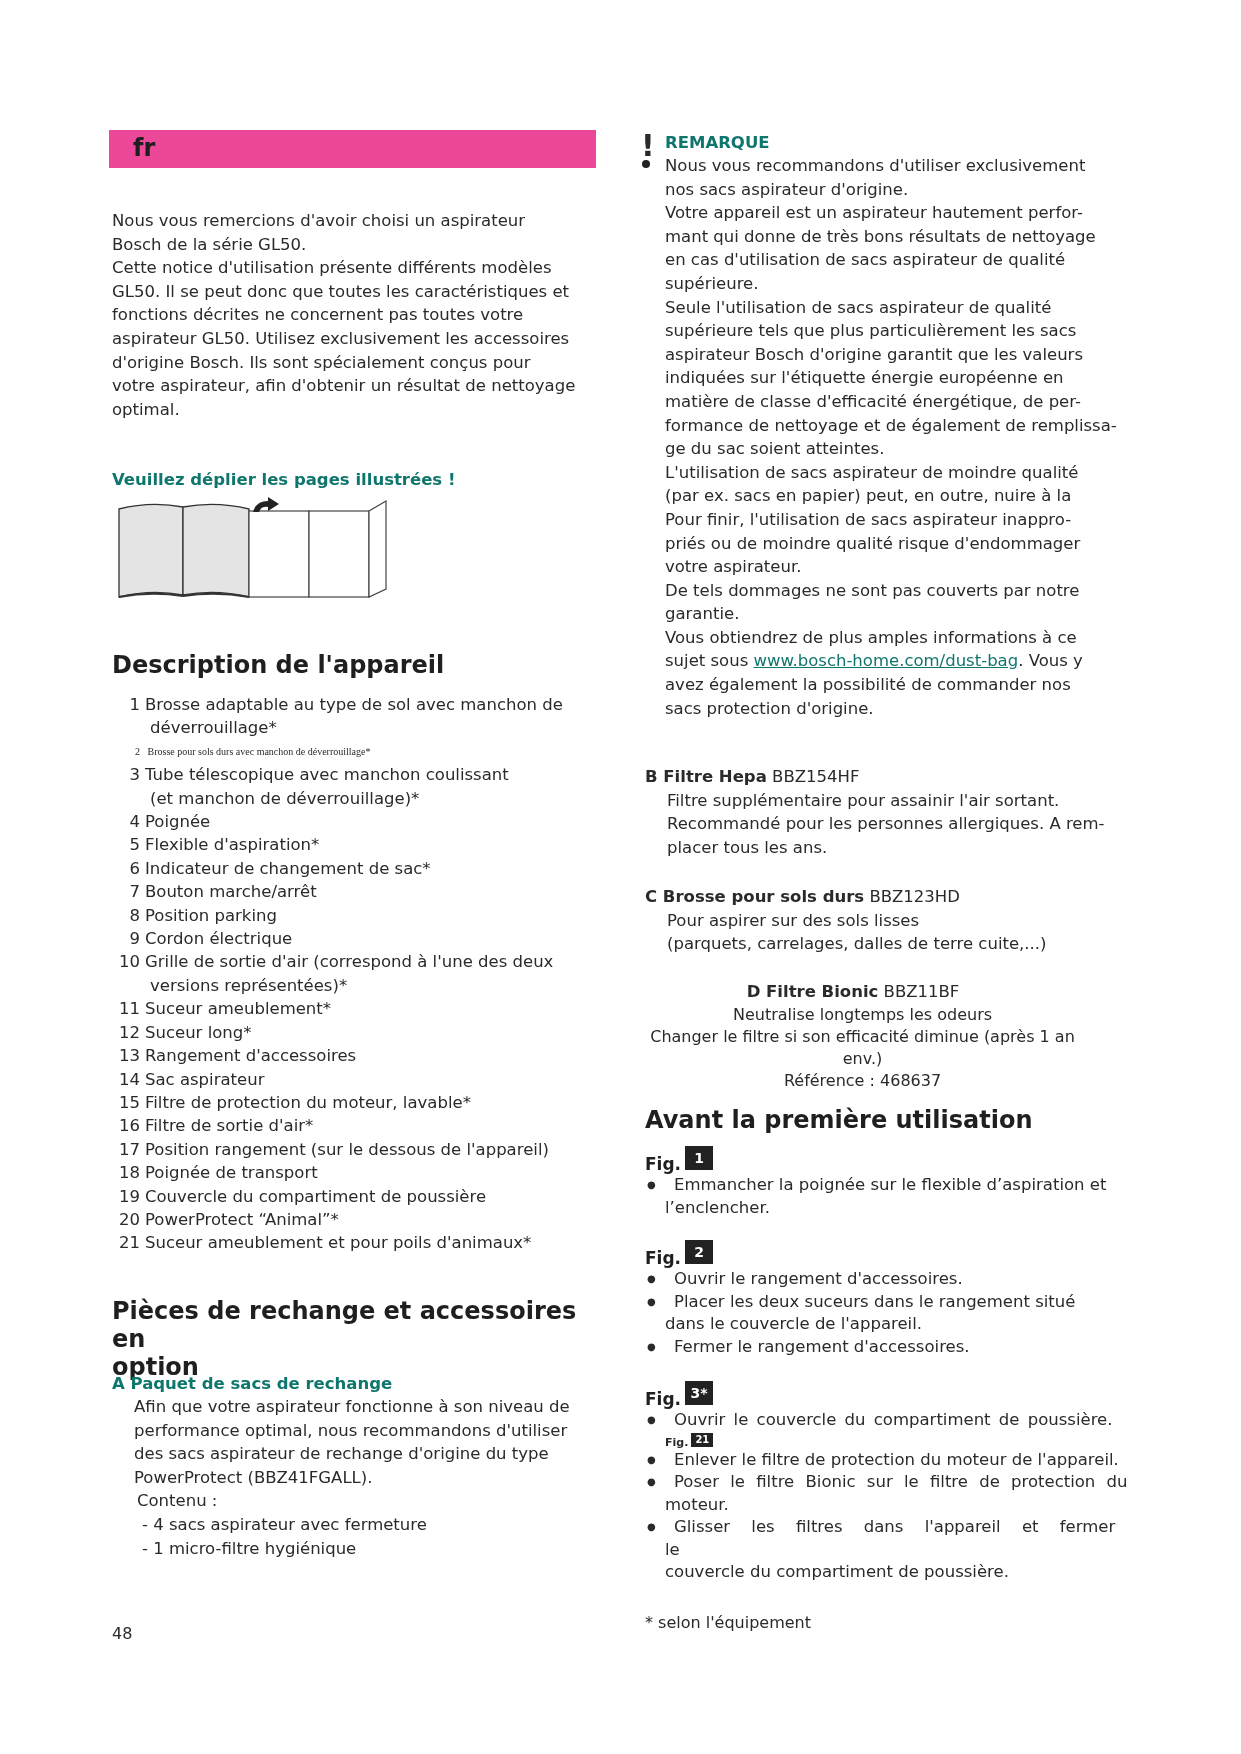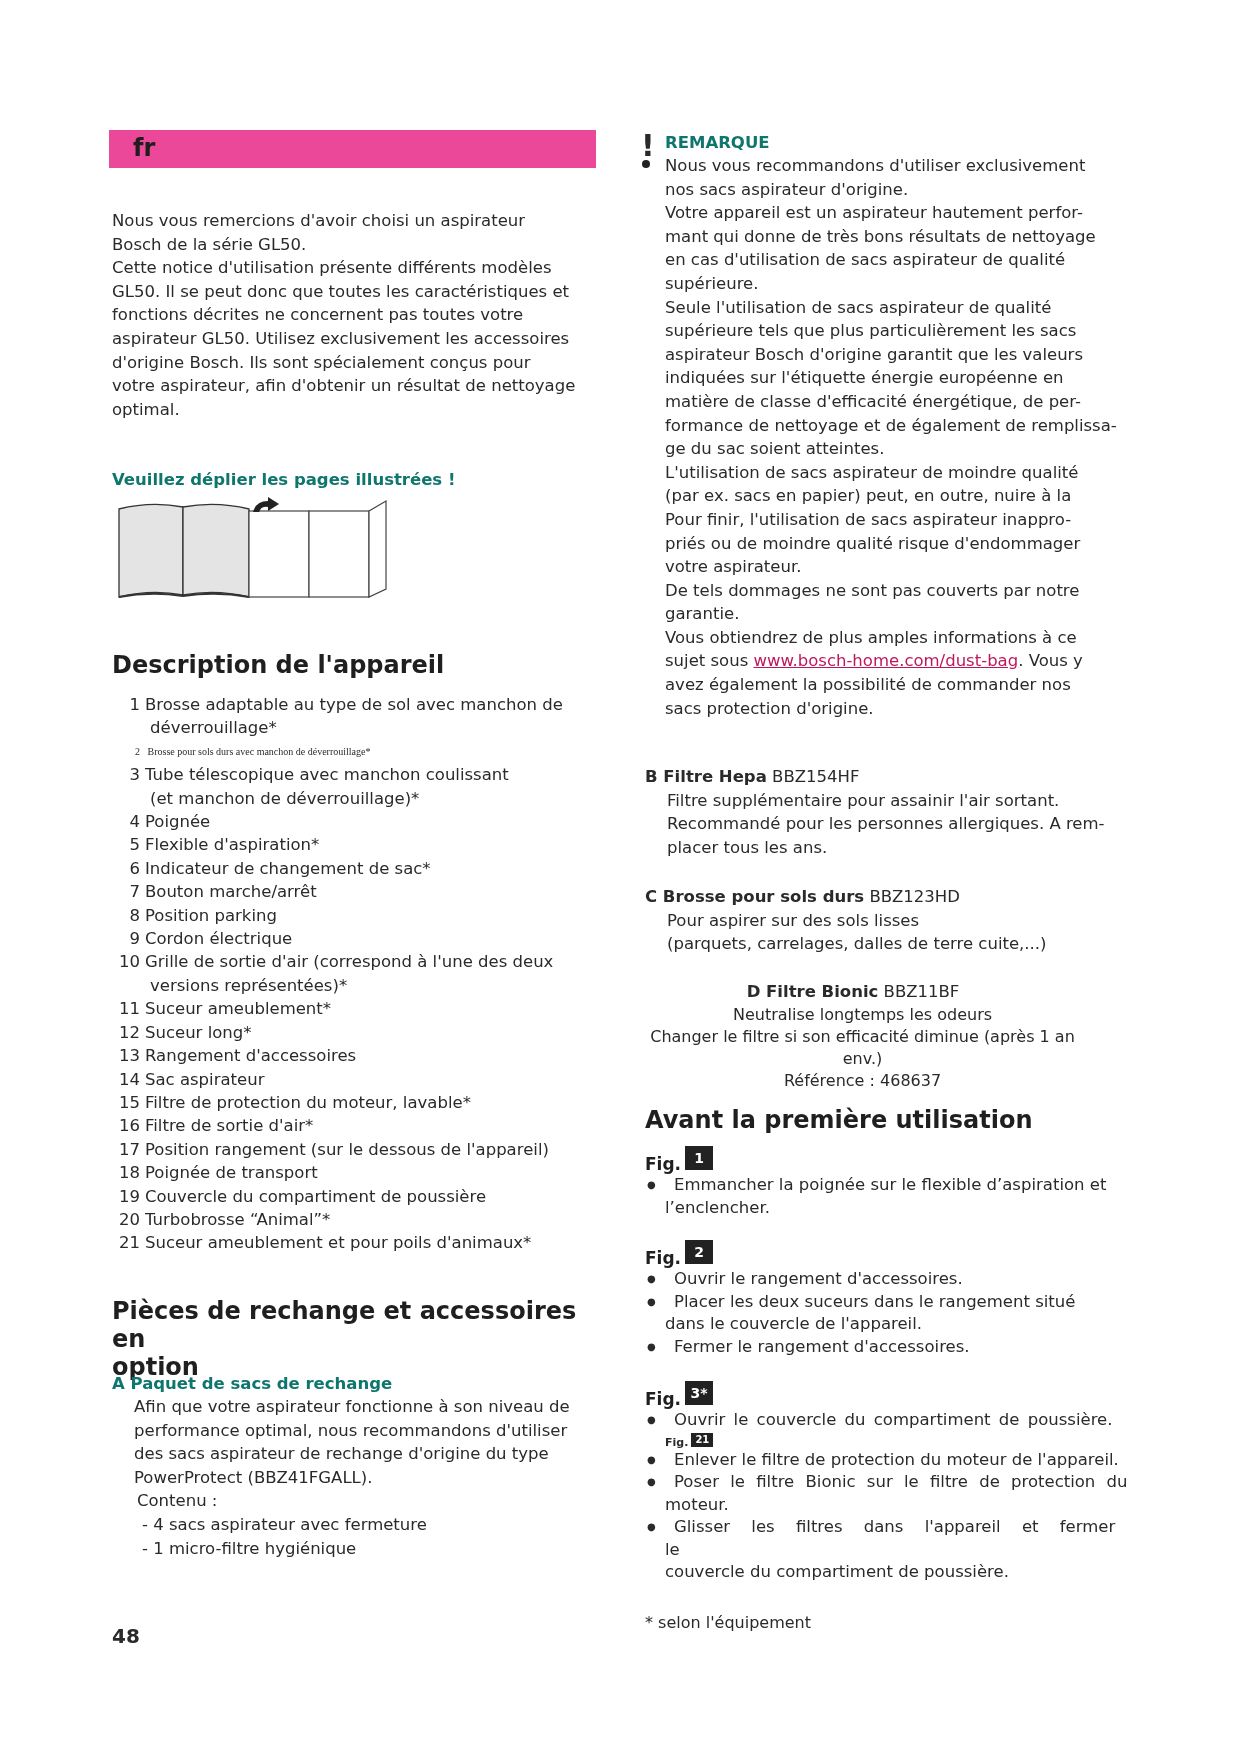--- a/index.html
+++ b/index.html
@@ -19,21 +19,21 @@
     .col-left { left: 112px; width: 490px; }
     .col-right { left: 646px; width: 500px; }
     .p { font-size: 16.5px; line-height: 23.6px; margin: 0; }
     .h2 { font-weight: bold; font-size: 24px; color: #1f1f1f; margin: 0; line-height: 28px; }
     .h3 { font-weight: bold; font-size: 16.5px; color: #0f766e; margin: 0; line-height: 23px; }
     .list { list-style: none; margin: 0; padding: 0; }
     .list li { font-size: 16.5px; line-height: 23.4px; position: relative; }
     .list .num { display: inline-block; width: 28px; text-align: right; margin-right: 5px; }
     .list .cont { padding-left: 38px; display: block; }
     .indent { padding-left: 22px; }
-    .link { text-decoration: underline; color: #be185d; }
+    .link { text-decoration: underline; color: #0f766e; }
     .figlabel { font-weight: bold; font-size: 17px; color: #1f1f1f; display: flex; align-items: flex-end; gap: 4px; height: 26px; }
     .figbox {
       display: inline-block; background: #222; color: #fff; font-weight: bold;
       font-size: 14px; min-width: 28px; height: 24px; line-height: 24px; text-align: center; margin-bottom: 4px;
     }
     .figsmall { font-weight: bold; font-size: 11px; display: flex; align-items: flex-end; gap: 3px; padding-left: 20px; height: 17px; }
     .figsmall .figbox { font-size: 10px; min-width: 22px; height: 14px; line-height: 14px; margin-bottom: 2px; }
     .bullets { list-style: none; margin: 0; padding: 0; }
     .bullets li { position: relative; padding-left: 20px; font-size: 16.5px; line-height: 22.5px; }
     .bullets li::before { content: "\25CF"; position: absolute; left: 2px; top: 0; font-size: 10px; }
@@ -95,21 +95,21 @@
     <li><span class="num">10</span><span>Grille de sortie d'air (correspond à l'une des deux</span><span class="cont">versions représentées)*</span></li>
     <li><span class="num">11</span><span>Suceur ameublement*</span></li>
     <li><span class="num">12</span><span>Suceur long*</span></li>
     <li><span class="num">13</span><span>Rangement d'accessoires</span></li>
     <li><span class="num">14</span><span>Sac aspirateur</span></li>
     <li><span class="num">15</span><span>Filtre de protection du moteur, lavable*</span></li>
     <li><span class="num">16</span><span>Filtre de sortie d'air*</span></li>
     <li><span class="num">17</span><span>Position rangement (sur le dessous de l'appareil)</span></li>
     <li><span class="num">18</span><span>Poignée de transport</span></li>
     <li><span class="num">19</span><span>Couvercle du compartiment de poussière</span></li>
-    <li><span class="num">20</span><span>Turbobrosse “Animal”*</span></li>
+    <li><span class="num">20</span><span>PowerProtect “Animal”*</span></li>
     <li><span class="num">21</span><span>Suceur ameublement et pour poils d'animaux*</span></li>
   </ul>
 </div>
 
 <div class="abs col-left" style="top:1297px;">
   <h2 class="h2">
     <span>Pièces de rechange et accessoires en</span><br><span>option</span>
   </h2>
 </div>
 
@@ -119,21 +119,21 @@
     <p class="p">Afin que votre aspirateur fonctionne à son niveau de</p>
     <p class="p">performance optimal, nous recommandons d'utiliser</p>
     <p class="p">des sacs aspirateur de rechange d'origine du type</p>
     <p class="p">PowerProtect (BBZ41FGALL).</p>
     <p class="p" style="padding-left:3px;">Contenu :</p>
     <p class="p" style="padding-left:8px;">- 4 sacs aspirateur avec fermeture</p>
     <p class="p" style="padding-left:8px;">- 1 micro-filtre hygiénique</p>
   </div>
 </div>
 
-<div class="abs" style="left:112px; top:1624px; font-size:20px;font-weight:bold;">48</div>
+<div class="abs" style="left:112px; top:1624px; font-size:16px;">48</div>
 
 <div class="abs col-right" style="left:665px; top:131px; width:480px;">
   <span class="remark-mark">!</span>
   <span class="remark-dot"></span>
   <p class="h3">REMARQUE</p>
   <p class="p">Nous vous recommandons d'utiliser exclusivement</p>
   <p class="p">nos sacs aspirateur d'origine.</p>
   <p class="p">Votre appareil est un aspirateur hautement perfor-</p>
   <p class="p">mant qui donne de très bons résultats de nettoyage</p>
   <p class="p">en cas d'utilisation de sacs aspirateur de qualité</p>

